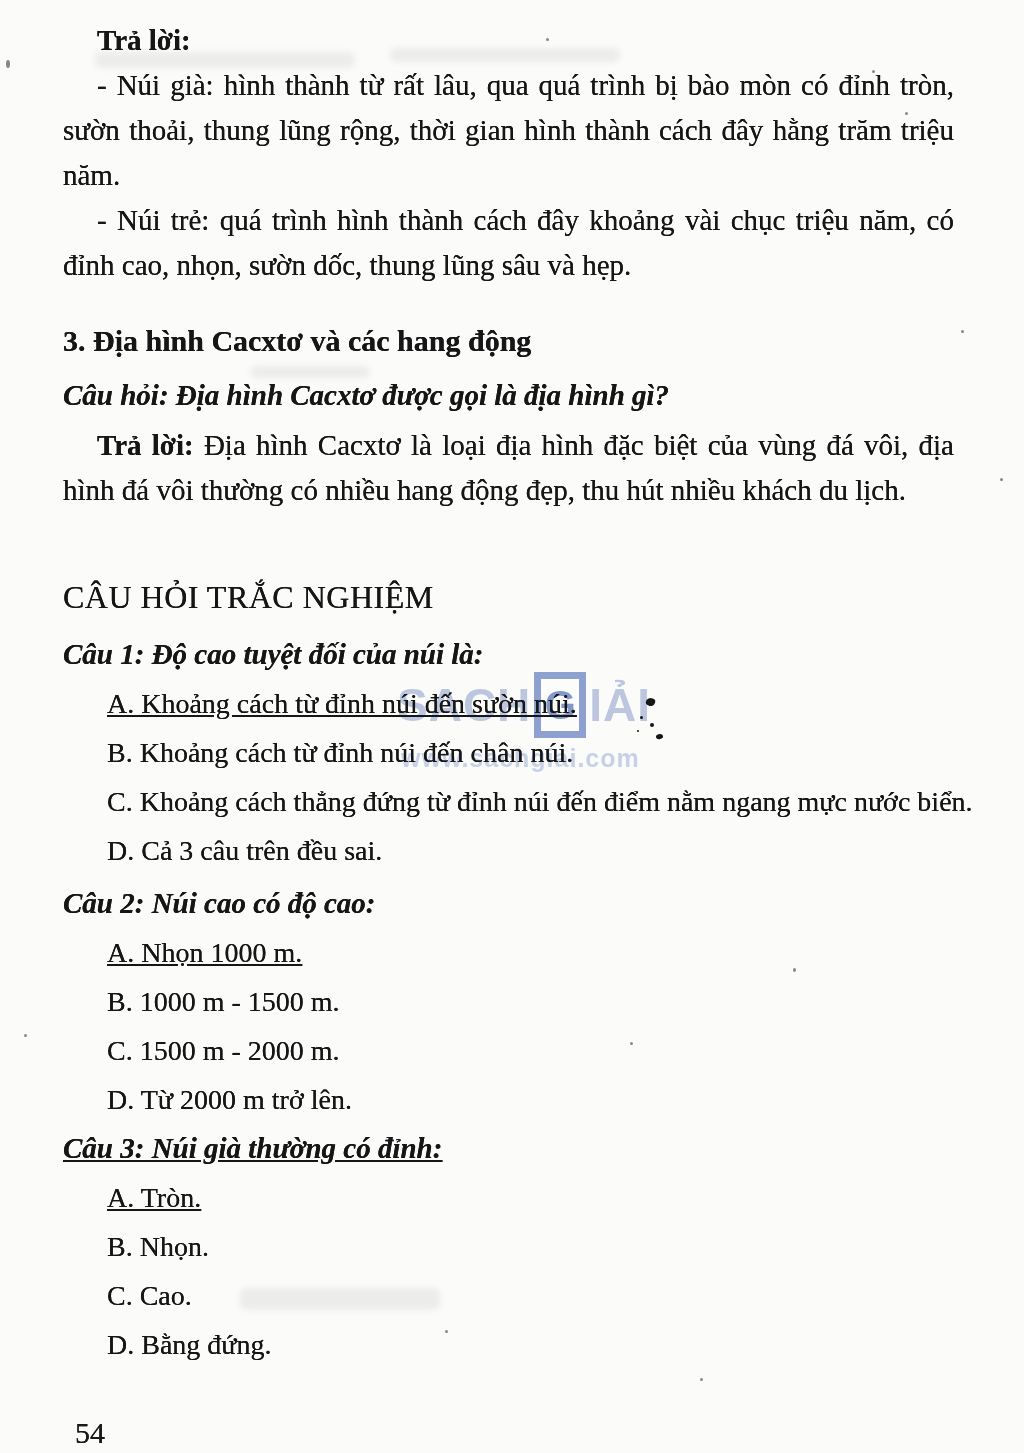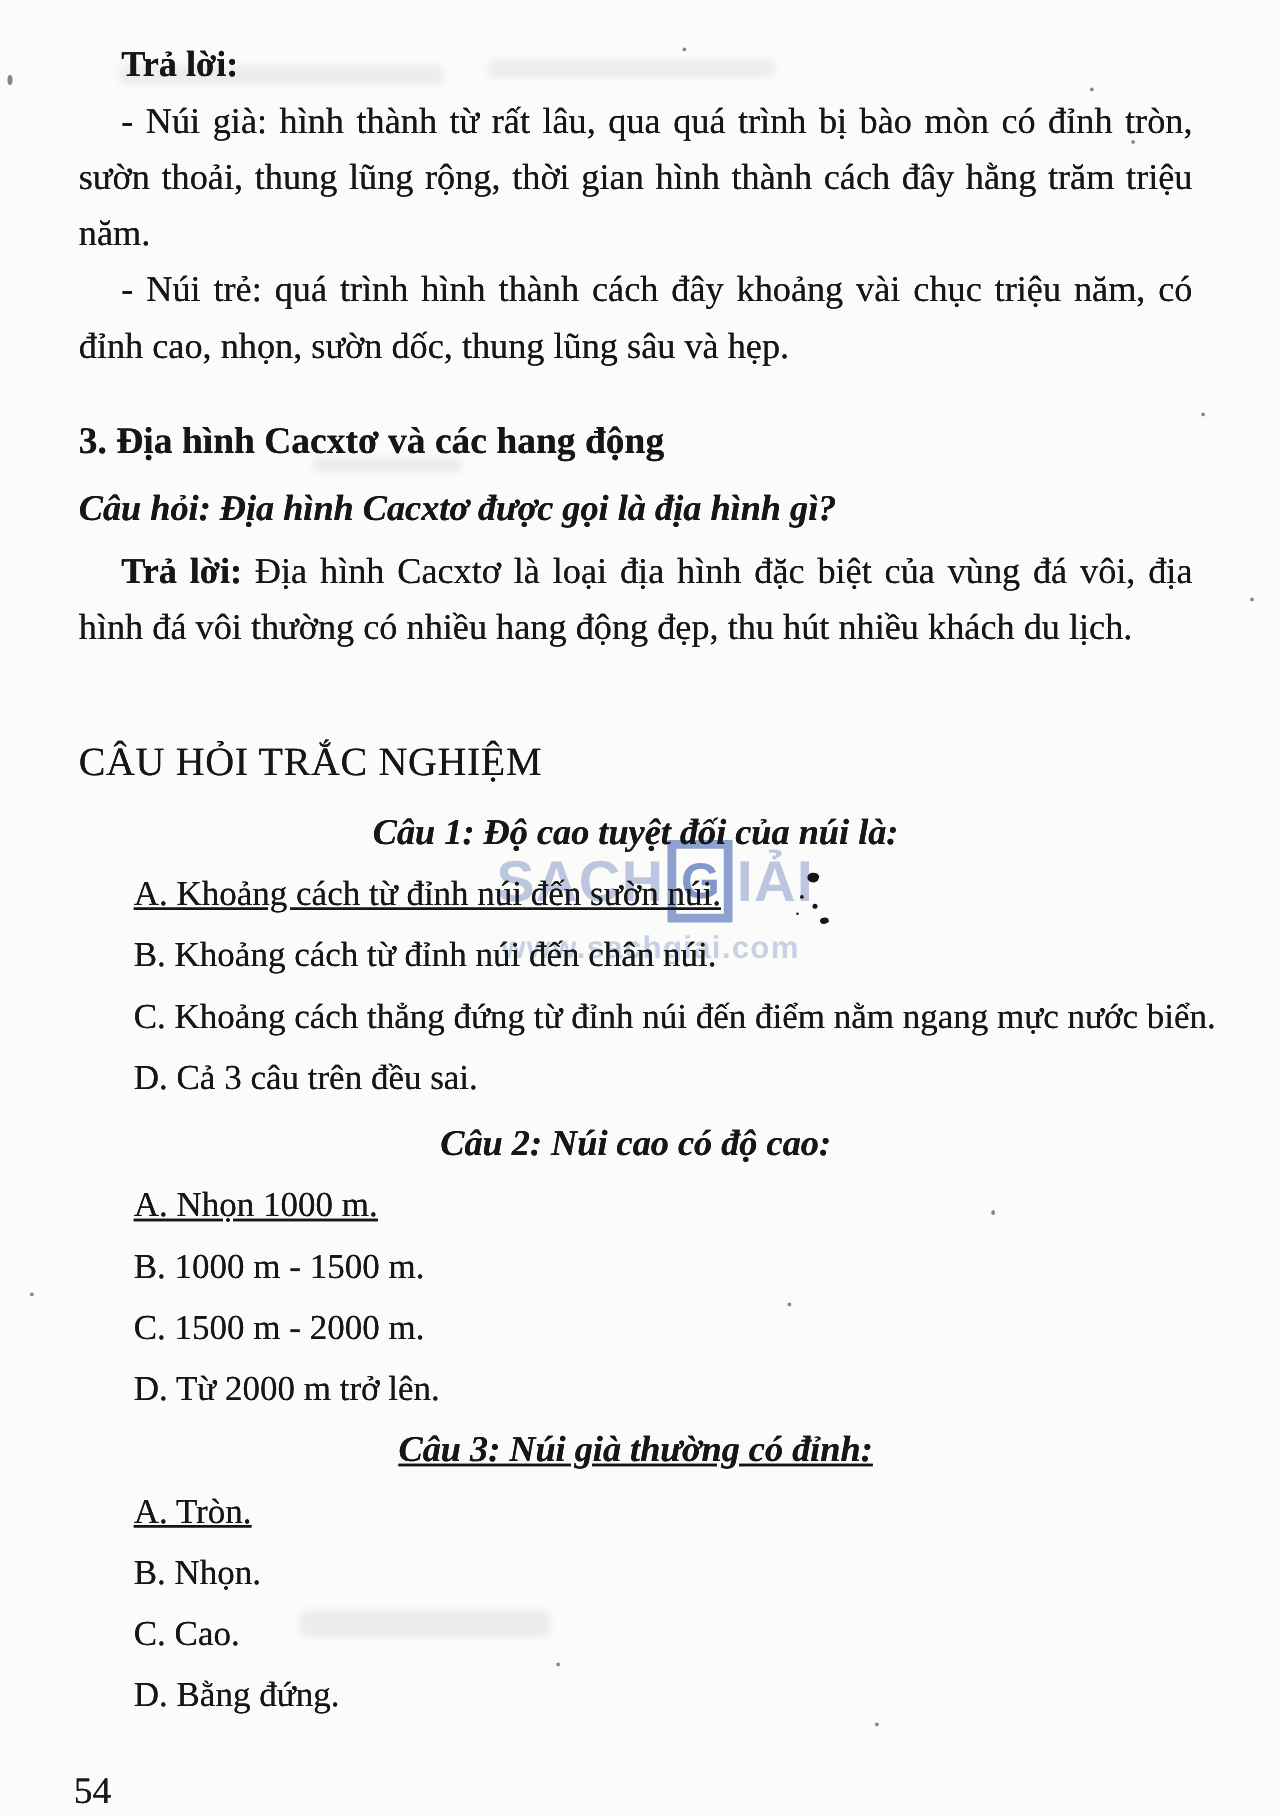--- a/index.html
+++ b/index.html
@@ -7,48 +7,48 @@
     width: 1024px; height: 1453px;
     background: #fbfbfa;
     font-family: "Liberation Serif", "DejaVu Serif", serif;
     color: #161616;
     position: relative;
     overflow: hidden;
   }
   .page {
     position: relative;
     width: 1024px; height: 1080px;
-    padding: 30px 70px 0 63px;
+    padding: 18px 70px 0 63px;
     box-sizing: border-box;
     z-index: 2;
   }
   .page p, .page h2, .page h3 { margin: 0; text-shadow: 0 0 0.5px currentColor; }
   .body-par {
     font-size: 29px; line-height: 45px;
     text-align: justify;
     text-indent: 34px;
   }
   .label-line { font-size: 29px; line-height: 45px; font-weight: bold; text-indent: 34px; }
   .sec-heading { font-size: 30px; line-height: 45px; font-weight: bold; margin-top: 30px !important; }
   .q-line { font-size: 29px; line-height: 45px; font-weight: bold; font-style: italic; margin-top: 10px !important; }
   .ans-par { margin-top: 5px !important; }
   .quiz-heading { font-size: 32px; line-height: 45px; font-weight: normal; margin-top: 62px !important; letter-spacing: 0.5px; }
-  .quiz-title { font-size: 29px; line-height: 45px; font-weight: bold; font-style: italic; text-align: center; }
+  .quiz-title { font-size: 29px; line-height: 45px; font-weight: bold; font-style: italic; }
   .qt-1 { margin-top: 12px !important; }
   .qt-2 { margin-top: 8px !important; }
   .qt-3 { margin-top: 4px !important; text-decoration: underline; }
   .option {
     font-size: 28px; line-height: 45px;
     padding-left: 44px;
     margin-bottom: 4px !important;
     white-space: nowrap;
   }
   .opt-first { margin-top: 4px !important; text-decoration: underline; }
   .page-number {
-    position: absolute; left: 59px; top: 1416px;
+    position: absolute; left: 75px; top: 1416px;
     font-size: 30px; color: #1a1a1a; z-index: 2;
     text-shadow: 0 0 0.5px currentColor;
   }
   
   .watermark {
     position: absolute; left: 397px; top: 672px;
     z-index: 1;
     font-family: "Liberation Sans", sans-serif;
     user-select: none;
   }

